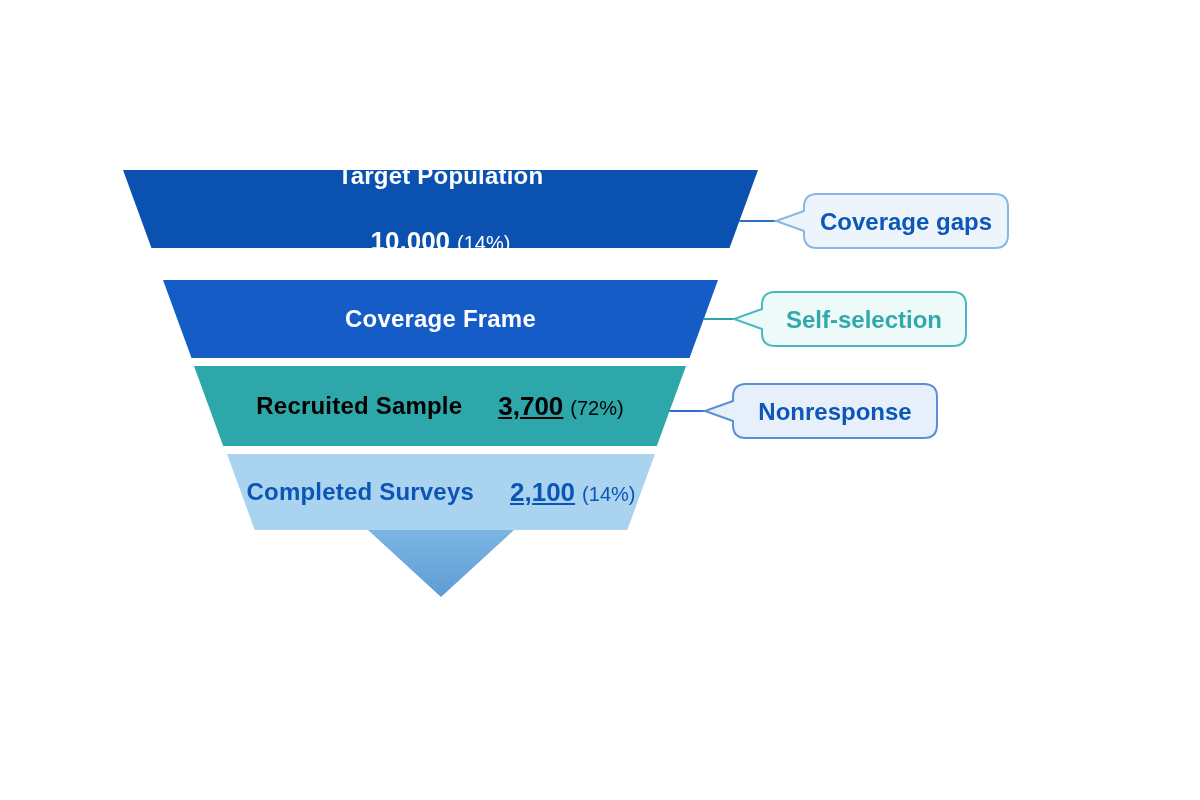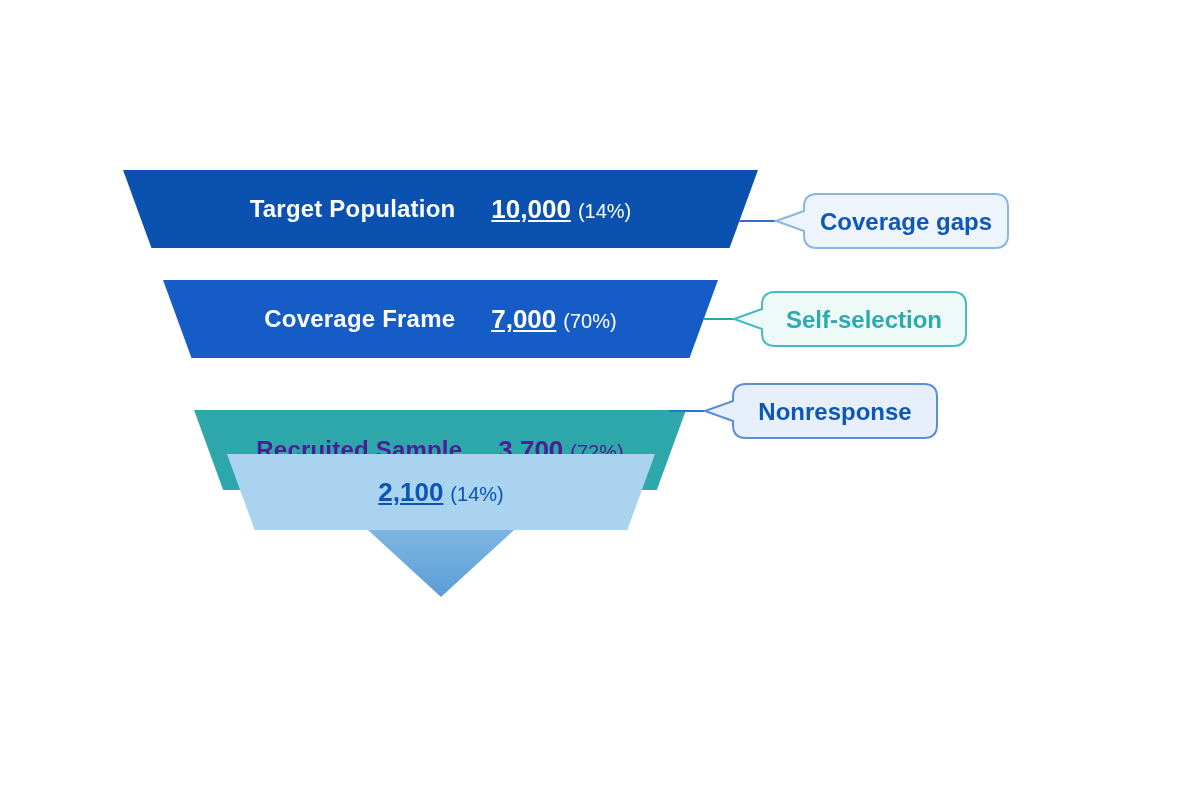--- a/index.html
+++ b/index.html
@@ -6,21 +6,21 @@
   .canvas {
     position:relative; width:1200px; height:800px; background:#ffffff;
     font-family:"Liberation Sans", sans-serif; overflow:hidden;
   }
   
   .band {
     position:absolute; display:flex; align-items:center; justify-content:center;
     gap:36px; white-space:nowrap;
   }
   .band-0 { left:123px; top:170px; width:635px; height:78px;
-            clip-path:polygon(0 0, 635px 0, 597.8px 102px, 37.2px 102px); }
+            clip-path:polygon(0 0, 635px 0, 597.8px 102px, 37.2px 102px);flex-direction:column; }
   .band-1 { left:163px; top:280px; width:555px; height:78px;
             clip-path:polygon(0 0, 555px 0, 526.5px 78px, 28.5px 78px); }
   .band-2 { left:194px; top:366px; width:492px; height:80px;
             clip-path:polygon(0 0, 492px 0, 462.8px 80px, 29.2px 80px); }
   .band-3 { left:227px; top:454px; width:428px; height:76px;
             clip-path:polygon(0 0, 428px 0, 400.3px 76px, 27.7px 76px); }
   .band-label { font-size:24px; font-weight:bold; letter-spacing:.2px; }
   .band-value { display:flex; align-items:baseline; }
   .band-num   { font-size:26px; font-weight:bold;text-decoration:underline; }
   .band-pct   { font-size:20px; font-weight:normal; margin-left:7px; }
@@ -48,35 +48,32 @@
   <div class="band band-0" style="background: rgb(11, 81, 176); color: rgb(255, 255, 255);">
     <span class="band-label">Target Population</span>
     <span class="band-value">
       <span class="band-num">10,000</span>
       <span class="band-pct">(14%)</span>
     </span>
   </div>
 
   <div class="band band-1" style="background: rgb(21, 92, 199); color: rgb(255, 255, 255);">
     <span class="band-label">Coverage Frame</span>
-    <span class="band-value">
-      <span class="band-num">7,000</span>
-      <span class="band-pct">(70%)</span>
-    </span>
   </div>
 
-  <div class="band band-2" style="background: rgb(46, 167, 171); color: #4c1d95; margin-top: 44px;">
+  <div class="band band-2" style="background: rgb(46, 167, 171); color: #000000;">
     <span class="band-label">Recruited Sample</span>
     <span class="band-value">
       <span class="band-num">3,700</span>
       <span class="band-pct">(72%)</span>
     </span>
   </div>
 
   <div class="band band-3" style="background: rgb(169, 211, 239); color: rgb(11, 85, 183);">
+    <span class="band-label">Completed Surveys</span>
     <span class="band-value">
       <span class="band-num">2,100</span>
       <span class="band-pct">(14%)</span>
     </span>
   </div>
 
   <div class="funnel-tip"></div>
 
   <div class="connector ln-0" style="background: rgb(46, 111, 203);"></div>
   <div class="connector ln-1" style="background: rgb(43, 163, 168);"></div>

